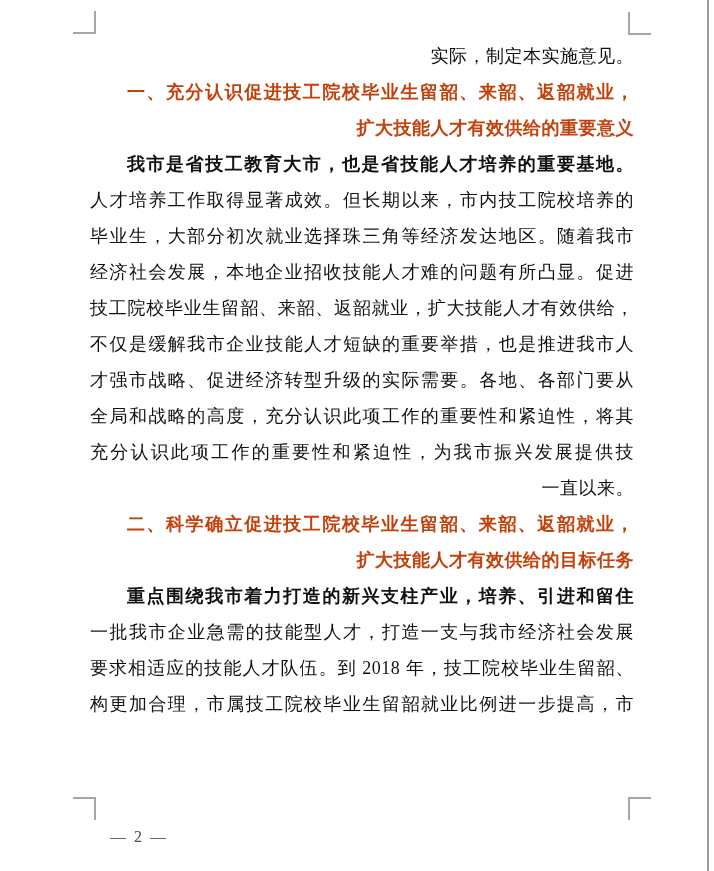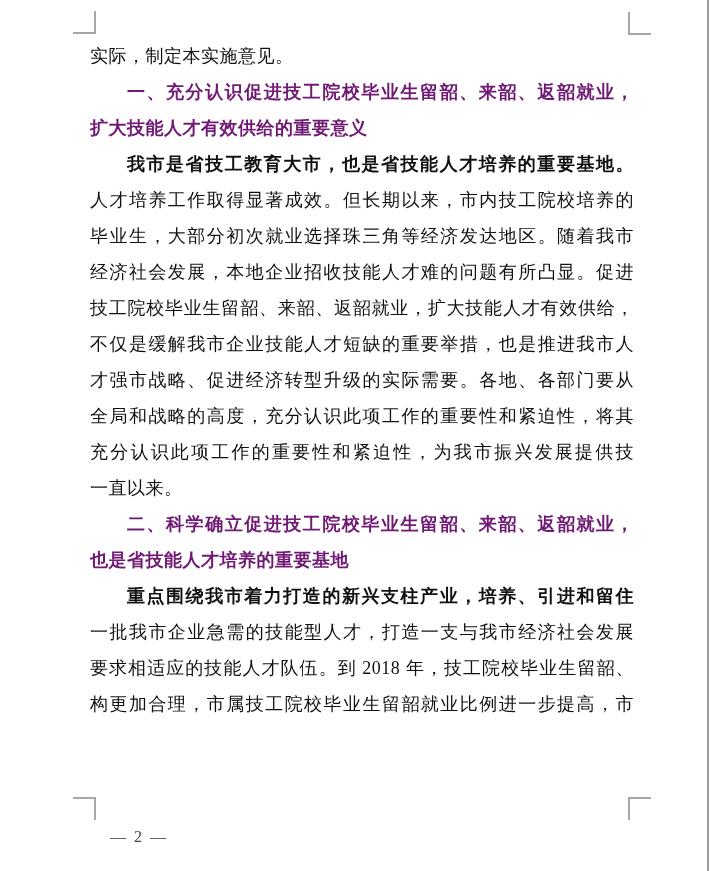--- a/index.html
+++ b/index.html
@@ -33,36 +33,36 @@
     left: 90px; top: 38px;
     width: 544px;
     color: #111111;
   }
   .ln {
     font-size: 18px;
     line-height: 36px;
     height: 36px;
     letter-spacing: 0.5px;
     white-space: normal;
-    text-align: left;
+    text-align: right;
     overflow: visible;
   }
   
   .ln.j {
     text-align: justify;
     text-align-last: justify;
     text-justify: inter-character;
   }
   
   .ln.ind { text-indent: 37px; font-weight: bold; }
   
   .ln.h {
     font-family: "Liberation Sans", "DejaVu Sans", sans-serif;
     font-weight: 700;
-    color: #701a75;
+    color: #c2410c;
   }
 
   .pagenum {
     position: absolute;
     left: 110px; top: 828px;
     font-size: 16px;
     letter-spacing: 2px;
     color: #4a4a4a;
     font-family: "Liberation Serif", "DejaVu Serif", serif;
   }
@@ -87,21 +87,21 @@
     <div class="ln j">人才培养工作取得显著成效。但长期以来，市内技工院校培养的</div>
     <div class="ln j">毕业生，大部分初次就业选择珠三角等经济发达地区。随着我市</div>
     <div class="ln j">经济社会发展，本地企业招收技能人才难的问题有所凸显。促进</div>
     <div class="ln j">技工院校毕业生留韶、来韶、返韶就业，扩大技能人才有效供给，</div>
     <div class="ln j">不仅是缓解我市企业技能人才短缺的重要举措，也是推进我市人</div>
     <div class="ln j">才强市战略、促进经济转型升级的实际需要。各地、各部门要从</div>
     <div class="ln j">全局和战略的高度，充分认识此项工作的重要性和紧迫性，将其</div>
     <div class="ln j">充分认识此项工作的重要性和紧迫性，为我市振兴发展提供技</div>
     <div class="ln">一直以来。</div>
     <div class="ln h ind j">二、科学确立促进技工院校毕业生留韶、来韶、返韶就业，</div>
-    <div class="ln h">也是省技能人才培养的重要基地</div>
+    <div class="ln h">扩大技能人才有效供给的目标任务</div>
     <div class="ln ind j">重点围绕我市着力打造的新兴支柱产业，培养、引进和留住</div>
     <div class="ln j">一批我市企业急需的技能型人才，打造一支与我市经济社会发展</div>
     <div class="ln j">要求相适应的技能人才队伍。到 2018 年，技工院校毕业生留韶、</div>
     <div class="ln j">构更加合理，市属技工院校毕业生留韶就业比例进一步提高，市</div>
   </div>
 
   <div class="pagenum">— 2 —</div>
 
 </div>
 

